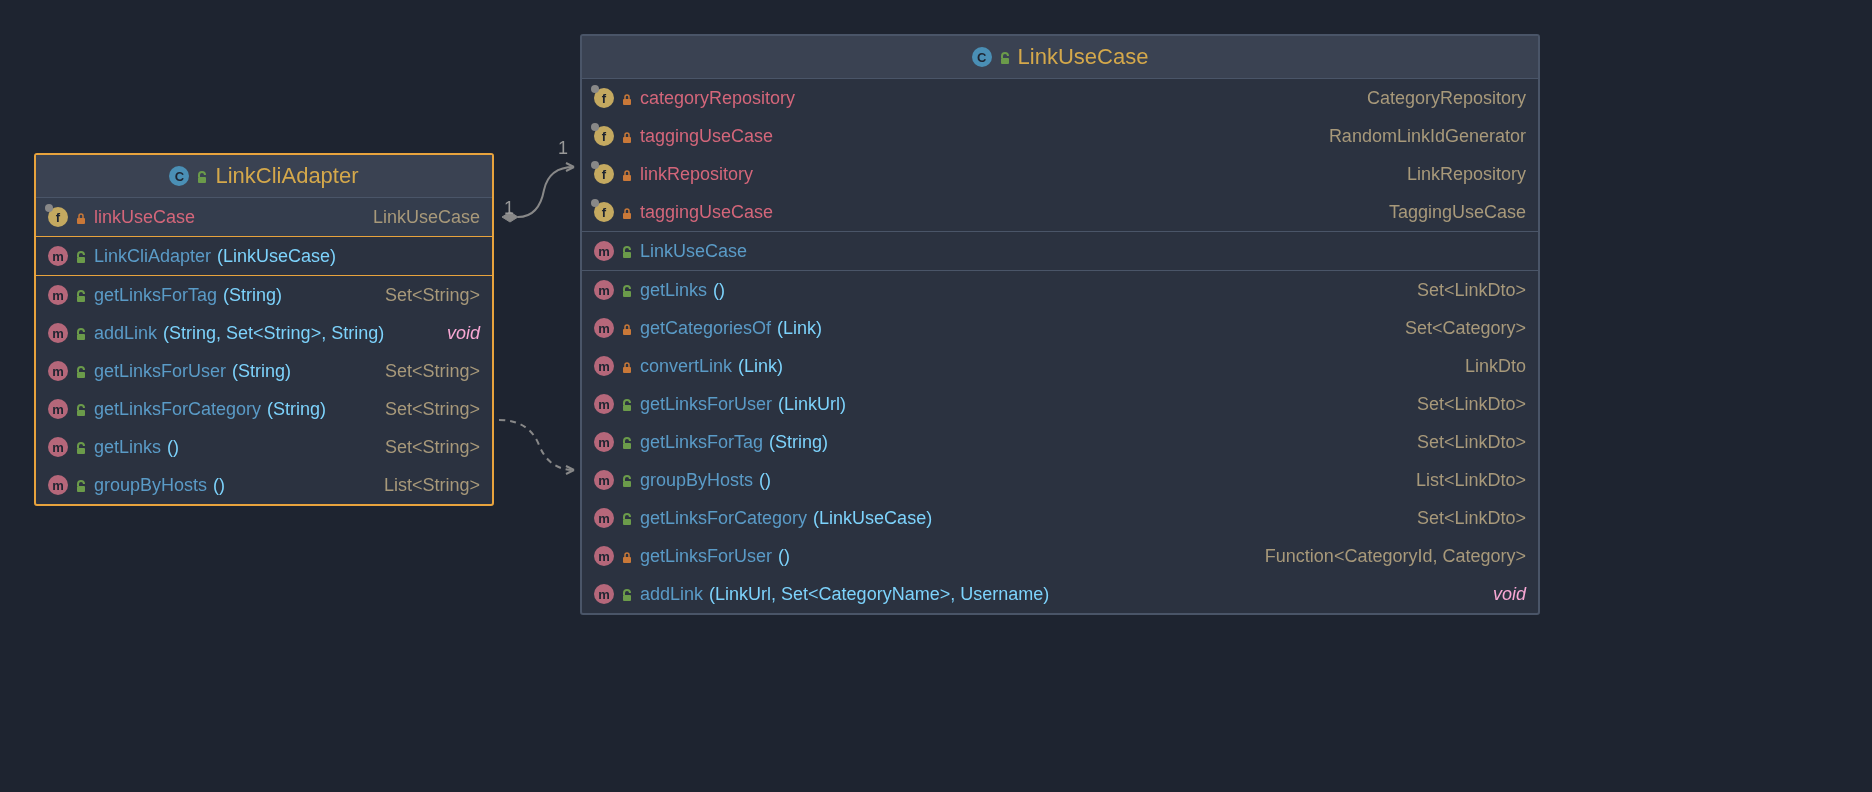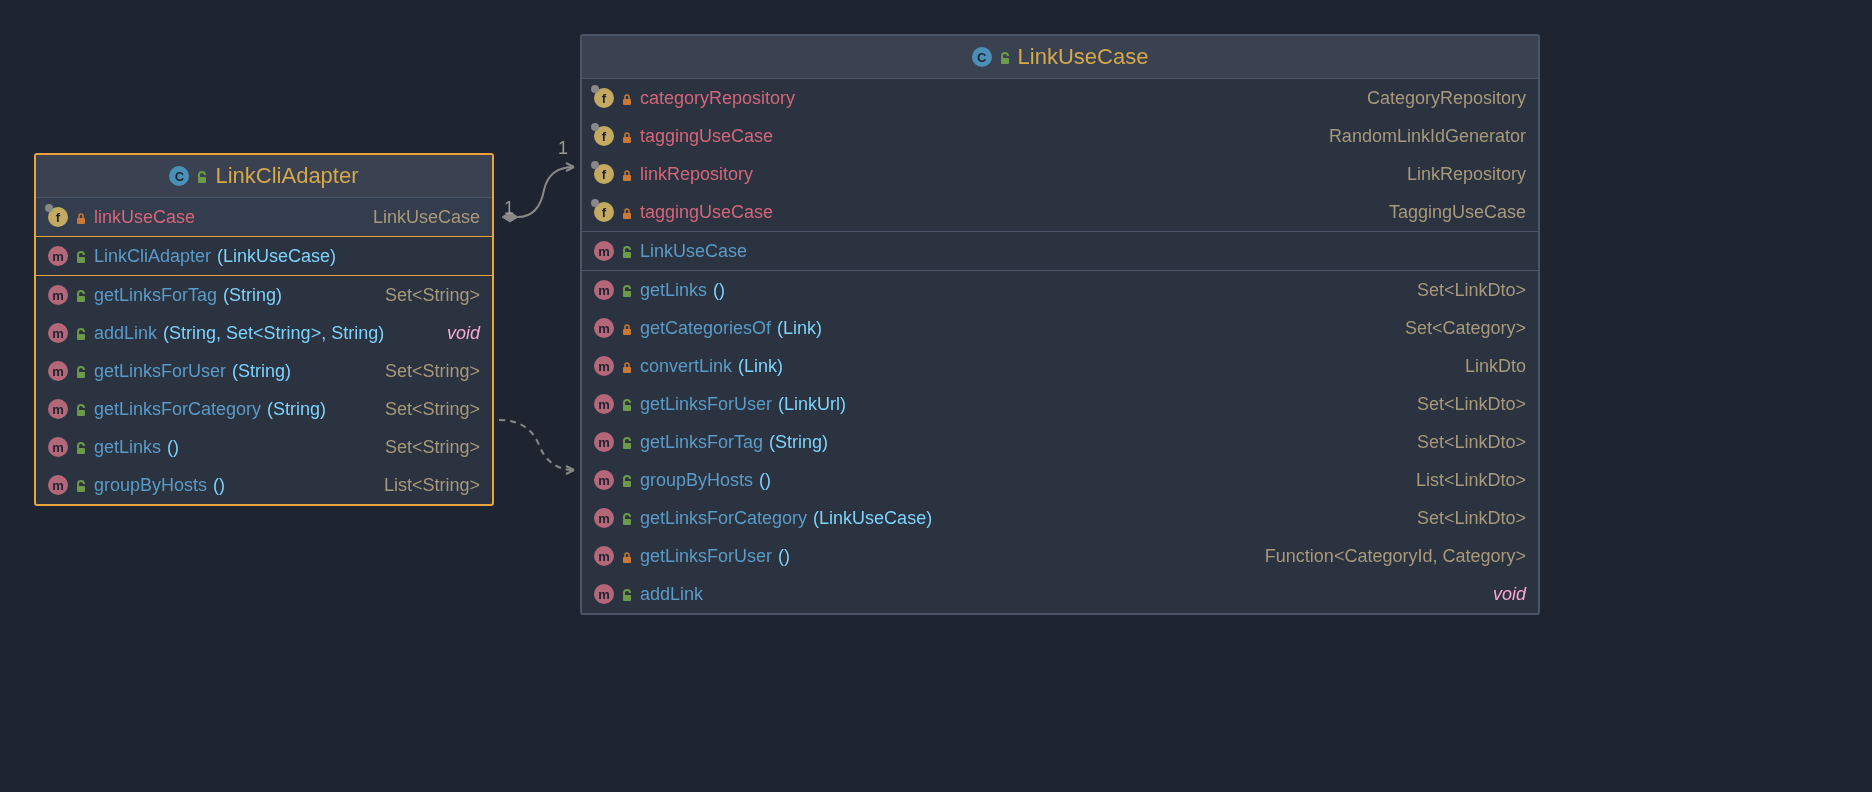--- a/index.html
+++ b/index.html
@@ -453,20 +453,21 @@
 
   <div class="member-row">
     <span class="icon">
         <span class="icon-circle icon-m">m</span>
       </span>
     <span class="open-icon"><svg viewBox="0 0 14 14">
           <rect x="3" y="6" width="8" height="6" rx="1"></rect>
           <path d="M4 6 V4 a3 3 0 0 1 6 0" fill="none" stroke="#6b9b4a" stroke-width="2"></path>
         </svg></span>
     <span class="method-name">addLink</span>
+      <span class="params-text">(LinkUrl, Set&lt;CategoryName&gt;, Username)</span>
     <span class="member-return void">void</span>
   </div>
 </div>
 
 <div class="connector" style="left:494px; top:150px; width:90px; height:70px;">
   <svg width="90" height="70">
     <path d="M 8 67 L 16 62 L 24 67 L 16 72 Z" fill="#888" stroke="#888"></path>
     <path d="M 24 67 Q 45 67 50 40 Q 55 17 80 17" fill="none" stroke="#888" stroke-width="2"></path>
     <path d="M 80 17 L 72 13 M 80 17 L 72 21" fill="none" stroke="#888" stroke-width="2"></path>
   </svg>

